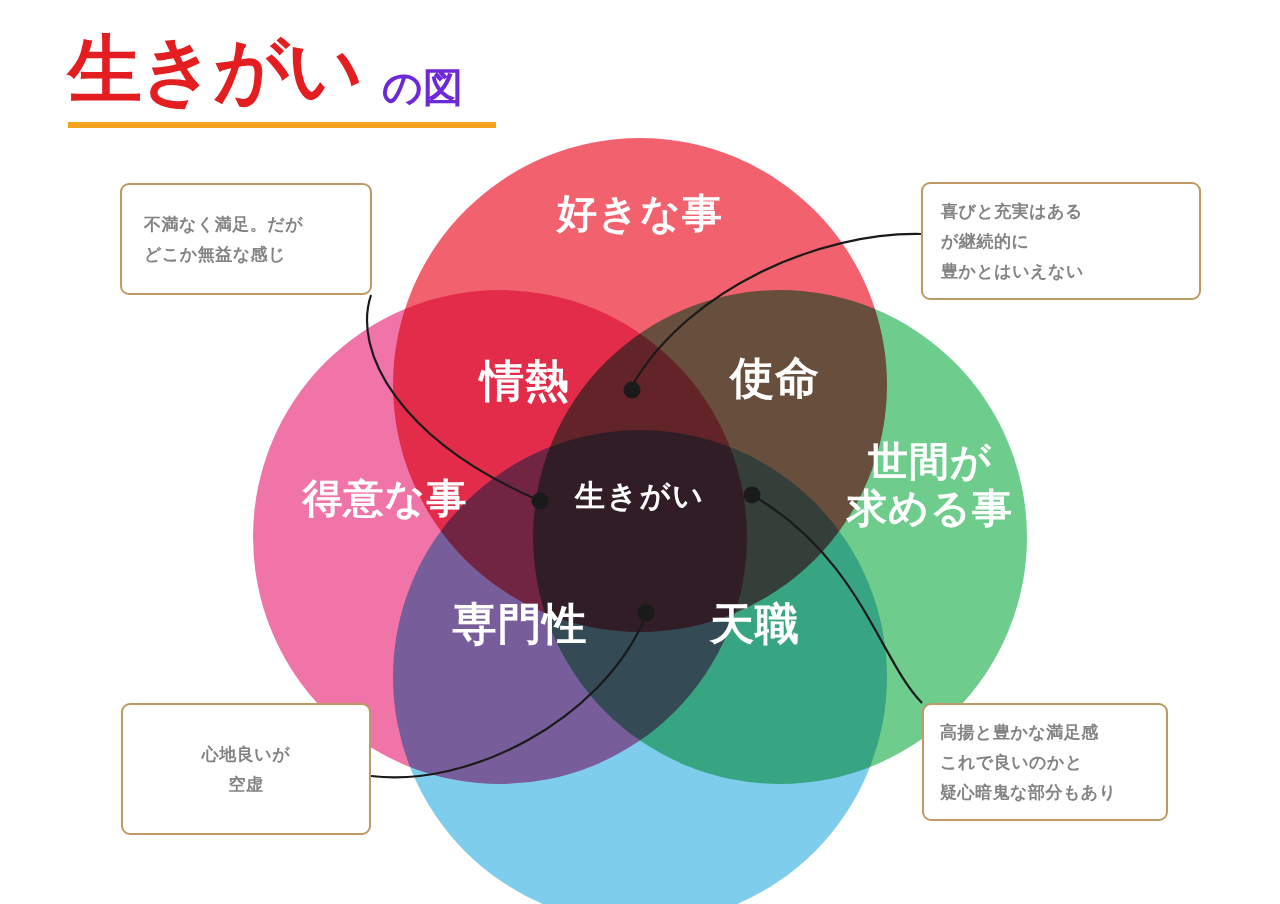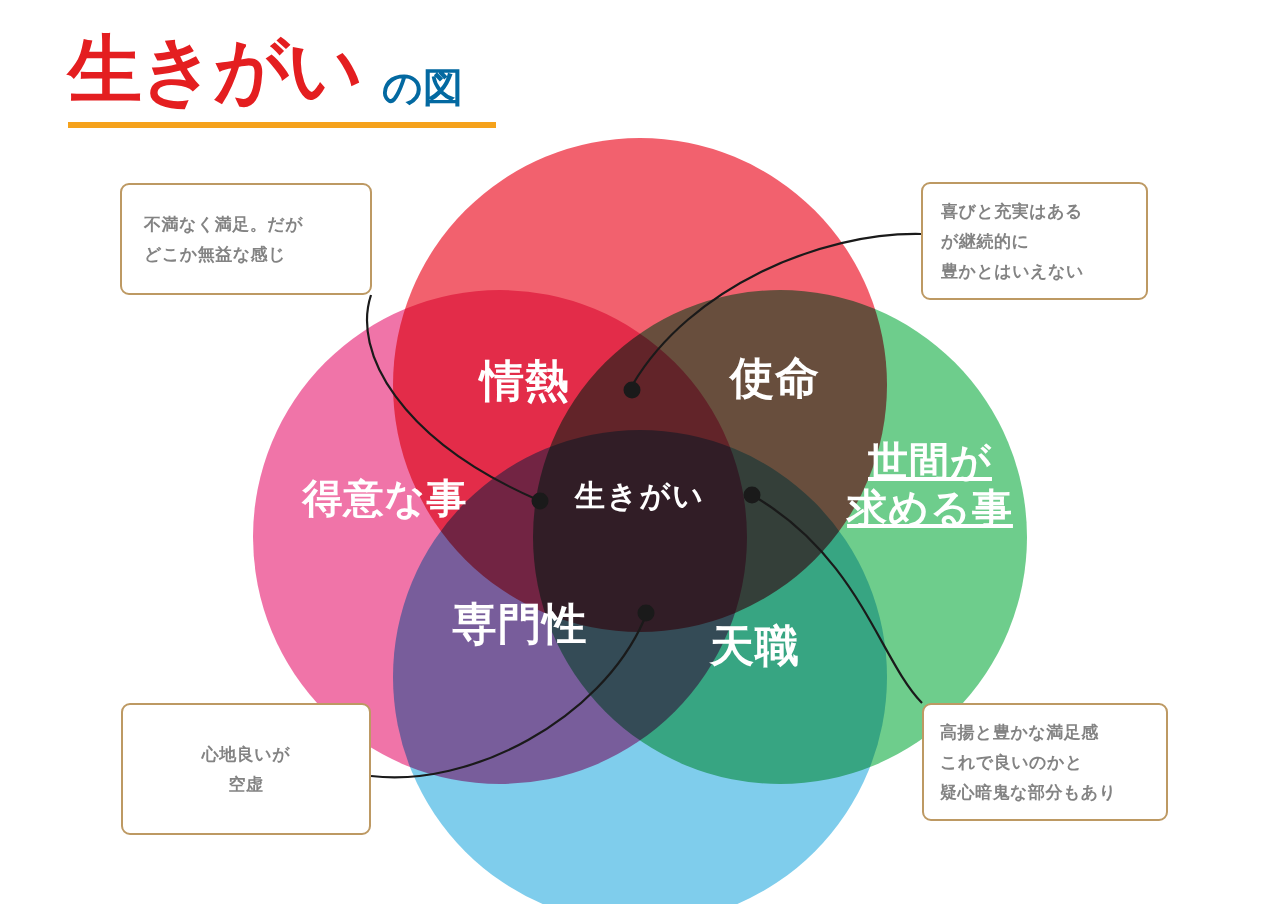--- a/index.html
+++ b/index.html
@@ -33,21 +33,21 @@
     letter-spacing: -2px;
     line-height: 90px;
     white-space: nowrap;
   }
   #title-suffix {
     position: absolute;
     left: 318px;
     top: 44px;
     font-size: 40px;
     font-weight: 700;
-    color: #0369a1;
+    color: #6d28d9;
     letter-spacing: 0px;
     line-height: 50px;
     white-space: nowrap;
   }
   #title-underline {
     position: absolute;
     left: 4px;
     top: 104px;
     width: 428px;
     height: 6px;
@@ -82,28 +82,28 @@
     line-height: 1.18;
     letter-spacing: 1px;
     z-index: 40;
     pointer-events: none;
   }
   .venn-label.outer  { font-size: 40px; }
   .venn-label.inner  { font-size: 44px; }
   .venn-label.core   { font-size: 30px; letter-spacing: 2px; }
 
   #label-top    { left: 490px; top: 190px; width: 300px; }
-  #label-right  { left: 830px; top: 438px; width: 200px; text-decoration: underline; }
+  #label-right  { left: 830px; top: 438px; width: 200px; }
   #label-bottom { left: 470px; top: 742px; width: 340px; }
   #label-left   { left: 275px; top: 475px; width: 220px; text-align: center; }
 
   #label-passion  { left: 430px; top: 355px; width: 190px; }
   #label-mission  { left: 680px; top: 352px; width: 190px; }
   #label-prof     { left: 425px; top: 598px; width: 190px; text-align: center; }
-  #label-voc      { left: 660px; top: 598px; width: 190px; margin-top: 22px; }
+  #label-voc      { left: 660px; top: 598px; width: 190px; }
   #label-ikigai   { left: 545px; top: 478px; width: 190px; }
 
   
   #connectors {
     position: absolute;
     left: 0; top: 0;
     width: 1280px; height: 904px;
     z-index: 45;
     pointer-events: none;
   }
@@ -120,39 +120,40 @@
     font-weight: 700;
     line-height: 30px;
     letter-spacing: 0.5px;
     white-space: pre-line;
     z-index: 50;
     display: flex;
     align-items: center;
   }
   .callout-text { display: block; width: 100%; }
   #callout-tl { left: 120px; top: 183px; width: 252px; height: 112px; padding: 0 22px; }
-  #callout-tr { left: 921px; top: 182px; width: 227px; height: 118px; padding: 0 18px; }
+  #callout-tr { left: 921px; top: 182px; width: 280px; height: 118px; padding: 0 18px; }
   #callout-bl { left: 121px; top: 703px; width: 250px; height: 132px; padding: 0 18px; text-align: center; }
   #callout-br { left: 922px; top: 703px; width: 246px; height: 118px; padding: 0 16px; justify-content: flex-end; }
 </style>
 </head>
 <body>
 
 <div id="title-block">
   <div id="title-main">生きがい</div>
   <div id="title-suffix">の図</div>
   <div id="title-underline"></div>
 </div>
 
 <div id="venn">
   <div class="circle" id="circle-top"></div>
   <div class="circle" id="circle-right"></div>
   <div class="circle" id="circle-bottom"></div>
   <div class="circle" id="circle-left"></div>
 
+  <div class="venn-label outer" id="label-top">好きな事</div>
   <div class="venn-label outer" id="label-right">世間が
 求める事</div>
   <div class="venn-label outer" id="label-left">得意な事</div>
 
   <div class="venn-label inner" id="label-passion">情熱</div>
   <div class="venn-label inner" id="label-mission">使命</div>
   <div class="venn-label inner" id="label-prof">専門性</div>
   <div class="venn-label inner" id="label-voc">天職</div>
 
   <div class="venn-label core" id="label-ikigai">生きがい</div>

